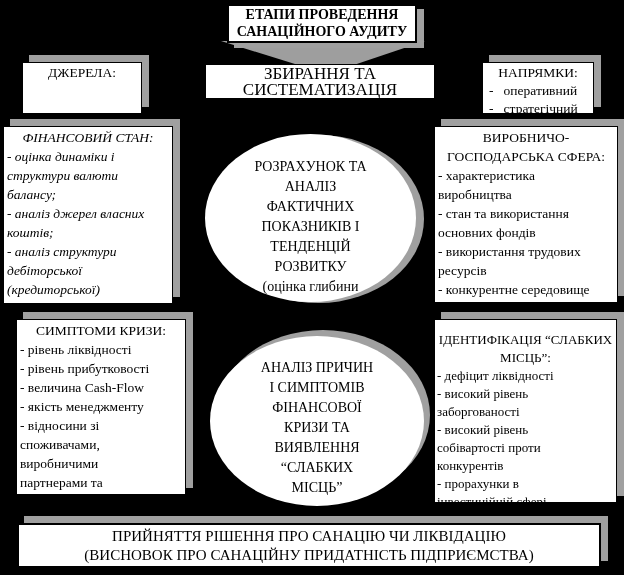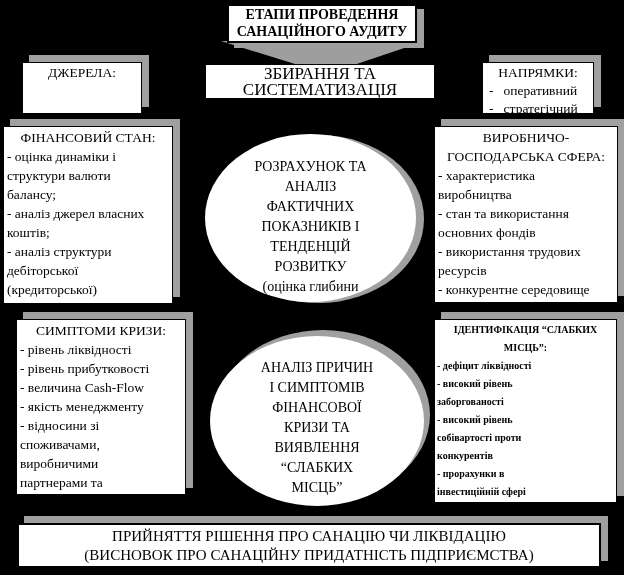--- a/index.html
+++ b/index.html
@@ -30,25 +30,25 @@
     background:#9e9e9e; z-index:1;
     clip-path:polygon(0 0,100% 0,52% 100%);
   }
   
   #sources-box{ left:22px; top:62px; width:120px; height:52px; border-width:1.5px; line-height:18px; padding-top:1px; z-index:2;}
   #collection-box{ left:205px; top:64px; width:230px; height:35px; border-width:1.5px;
     font-size:17px; line-height:16px; display:flex; align-items:center; justify-content:center; z-index:2;}
   #directions-box{ left:482px; top:62px; width:112px; height:52px; border-width:1.5px; line-height:18px; padding-top:1px; z-index:2;}
   .mini-li{ padding-left:6px; white-space:pre; }
   
-  #financial-box{ left:3px; top:126px; width:170px; height:178px; border-width:1.5px; padding:1px 3px; z-index:2;}
+  #financial-box{ left:3px; top:126px; width:170px; height:178px; border-width:1.5px; padding:1px 3px; z-index:2;font-style:italic;}
   #production-box{ left:434px; top:126px; width:184px; height:177px; border-width:1.5px; padding:1px 3px; z-index:2;}
   
   #symptoms-box{ left:16px; top:319px; width:170px; height:176px; border-width:1.5px; padding:1px 3px; z-index:2;}
-  #weakpoints-box{ left:434px; top:319px; width:183px; height:184px; border-width:1.5px; padding:1px 2px; font-size:10px; line-height:18px; z-index:2;font-weight:bold;}
+  #weakpoints-box{ left:434px; top:319px; width:183px; height:184px; border-width:1.5px; padding:11px 2px; font-size:13px; line-height:18px; z-index:2;}
   
   .ellipse{
     position:absolute; background:#ffffff; border-radius:50%;
     display:flex; align-items:center; justify-content:center; text-align:center;
     font-size:14px; line-height:20px; overflow:hidden; z-index:2;
   }
   #stage1-ellipse{ left:205px; top:134px; width:211px; height:168px; box-shadow:8px 1px 0 #a0a0a0; }
   #stage2-ellipse{ left:210px; top:336px; width:214px; height:170px; box-shadow:6px -6px 0 #a0a0a0; }
   #stage1-ellipse .ellipse-text{ transform:translateY(9px); }
   #stage2-ellipse .ellipse-text{ transform:translateY(7px); }

